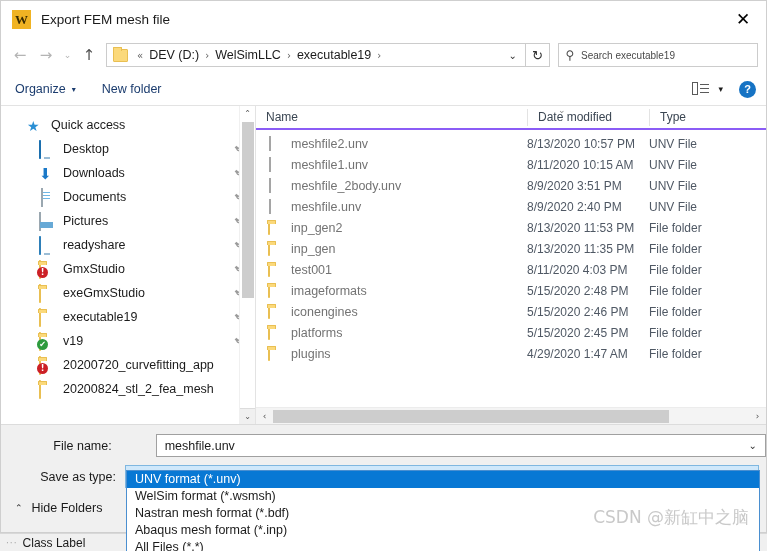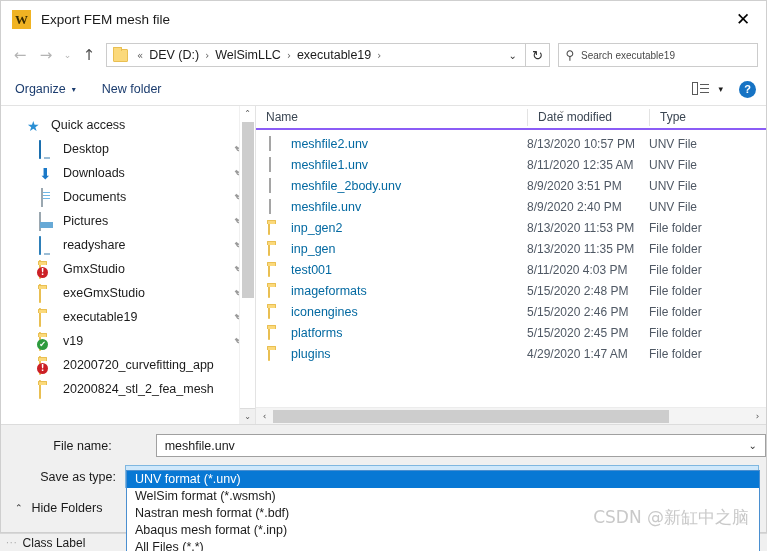--- a/index.html
+++ b/index.html
@@ -424,21 +424,21 @@
     display: flex;
     align-items: center;
     cursor: pointer;
   }
   .fr-name {
     width: 271px;
     display: flex;
     align-items: center;
     padding-left: 12px;
     font-size: 12.5px;
-    color: #0369a1;
+    color: #737373;
     white-space: nowrap;
     overflow: hidden;
   }
   .fr-ico { width: 15px; height: 16px; position: relative; flex: 0 0 auto; margin-right: 8px; }
   .ico-file {
     width: 12px; height: 15px;
     background: #ffffff;
     border: 1px solid #a5a5a5;
     margin-left: 1px;
   }
@@ -739,21 +739,21 @@
                 <span>meshfile2.unv</span>
               </div>
               <div class="fr-date">8/13/2020 10:57 PM</div>
               <div class="fr-type">UNV File</div>
             </div>
             <div class="frow">
               <div class="fr-name">
                 <span class="fr-ico"><span class="ico-file"></span></span>
                 <span>meshfile1.unv</span>
               </div>
-              <div class="fr-date">8/11/2020 12:35 AM</div>
+              <div class="fr-date">8/11/2020 10:15 AM</div>
               <div class="fr-type">UNV File</div>
             </div>
             <div class="frow">
               <div class="fr-name">
                 <span class="fr-ico"><span class="ico-file"></span></span>
                 <span>meshfile_2body.unv</span>
               </div>
               <div class="fr-date">8/9/2020 3:51 PM</div>
               <div class="fr-type">UNV File</div>
             </div>

